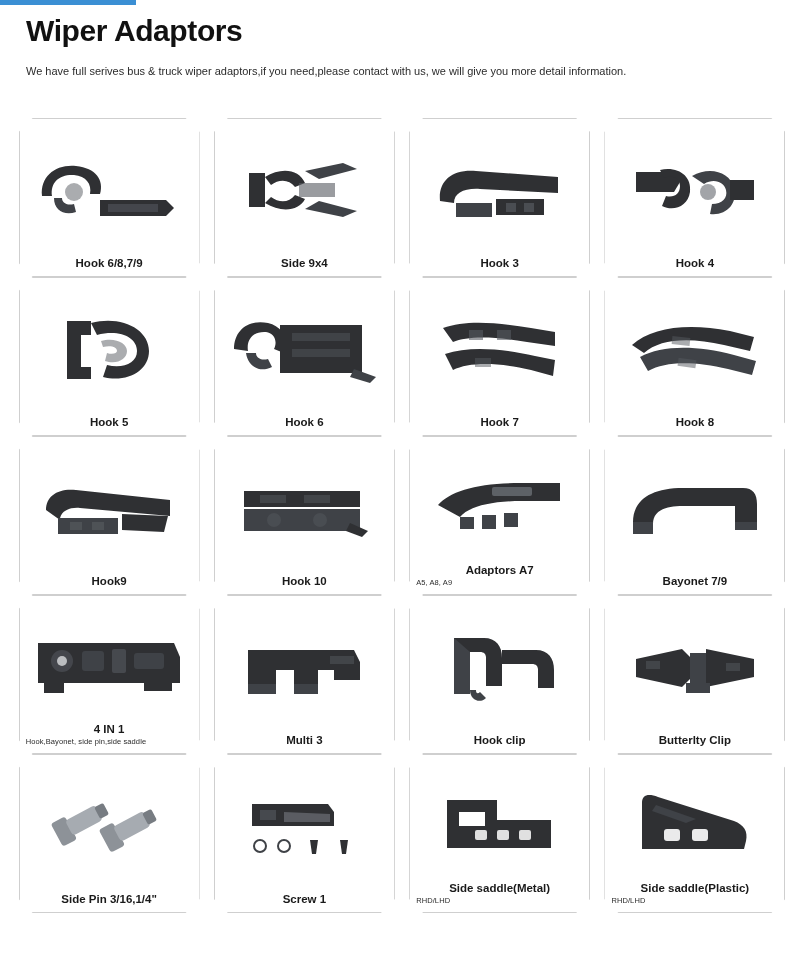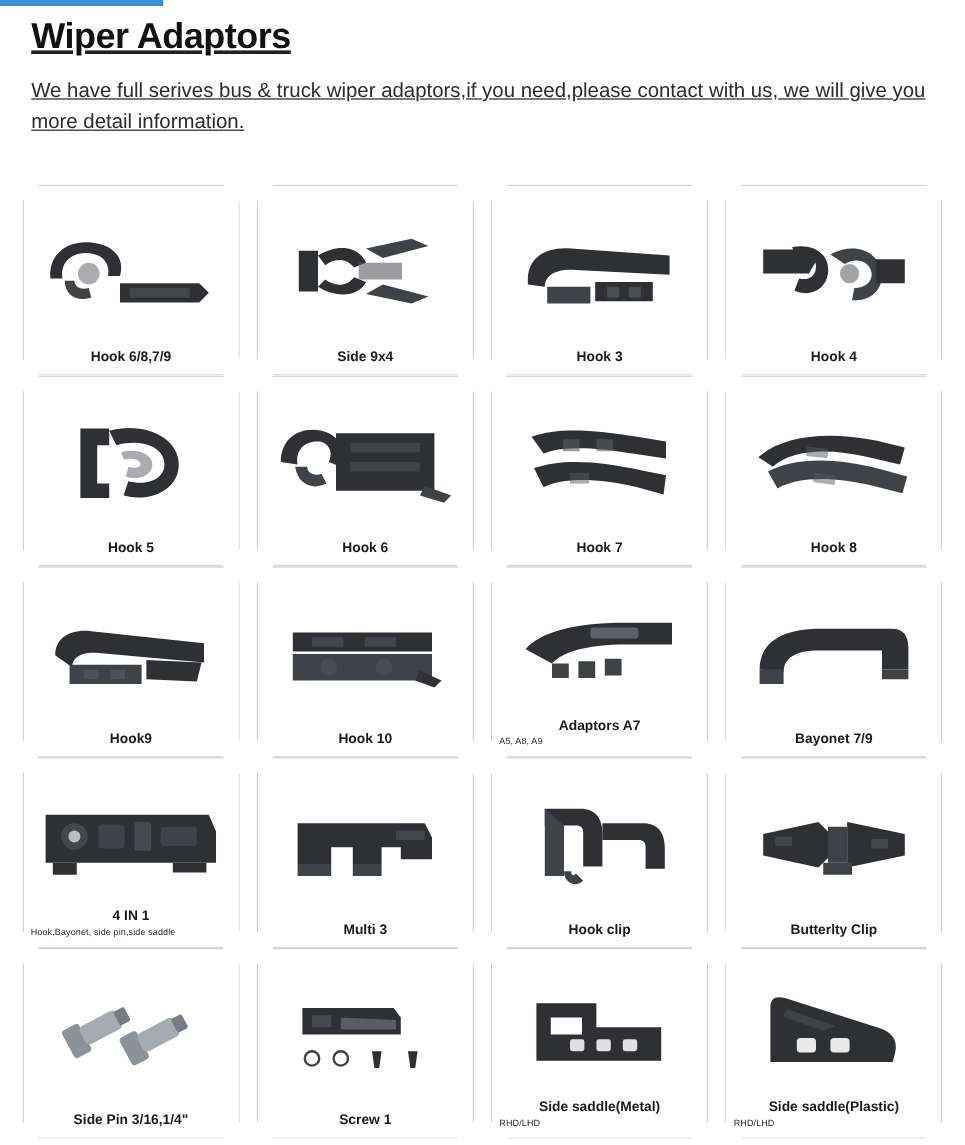--- a/index.html
+++ b/index.html
@@ -10,21 +10,20 @@
     height: 954px;
     background: #ffffff;
     font-family: "Liberation Sans", sans-serif;
     color: #222222;
   }
   .page {
     position: relative;
     width: 804px;
     height: 954px;
     overflow: hidden;
-    text-decoration: underline;
   }
   .top-accent {
     position: absolute;
     top: 0;
     left: 0;
     width: 136px;
     height: 5px;
     background: #3b8fd4;
   }
   .header {
@@ -32,21 +31,21 @@
   }
   .title {
     font-size: 30px;
     font-weight: bold;
     letter-spacing: -0.4px;
     color: #111111;
     margin: 0 0 16px 0;
     line-height: 1.1;
   }
   .intro {
-    font-size: 17px;
+    font-size: 11px;
     line-height: 1.55;
     color: #2b2b2b;
     margin: 0;
     max-width: 760px;
   }
   .grid {
     margin-top: 38px;
     padding: 0 16px;
     display: grid;
     grid-template-columns: repeat(4, 1fr);

